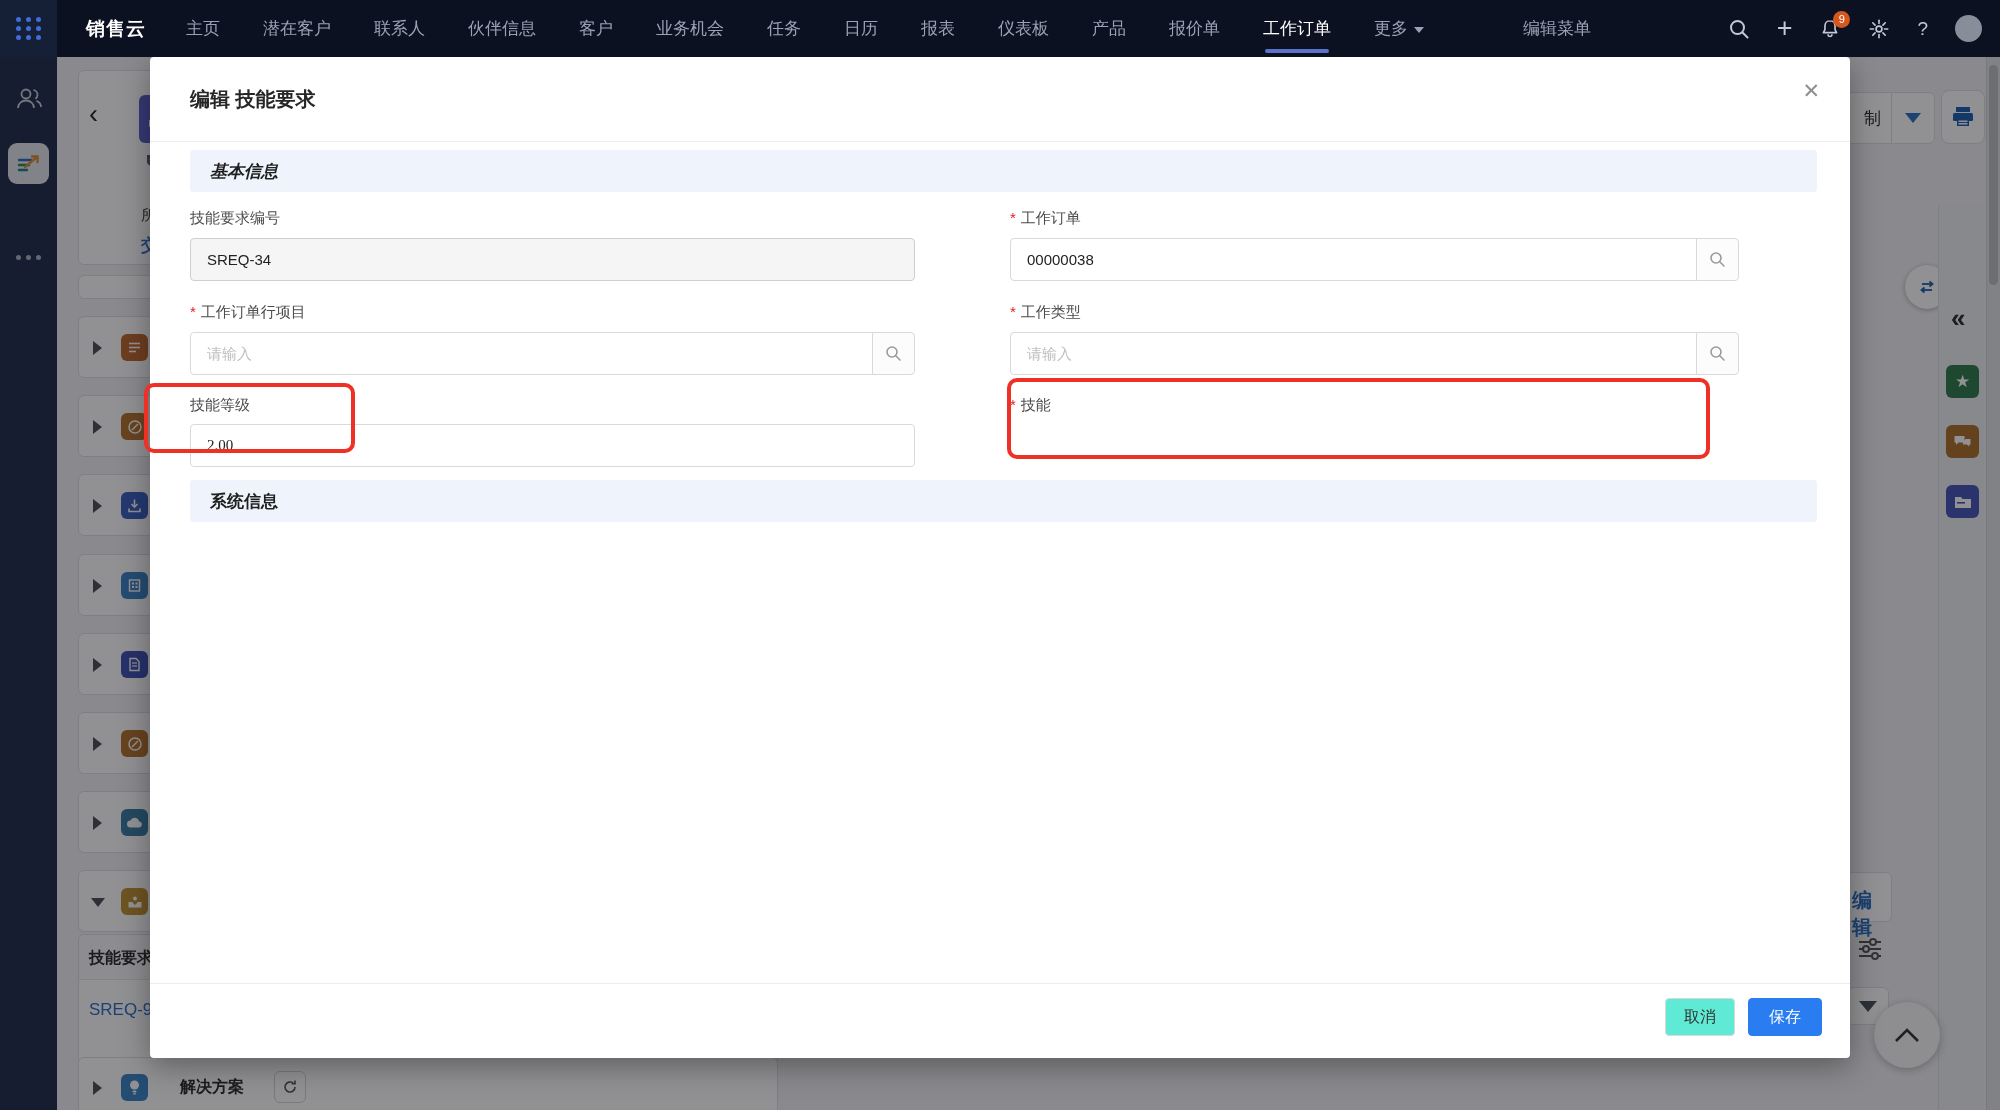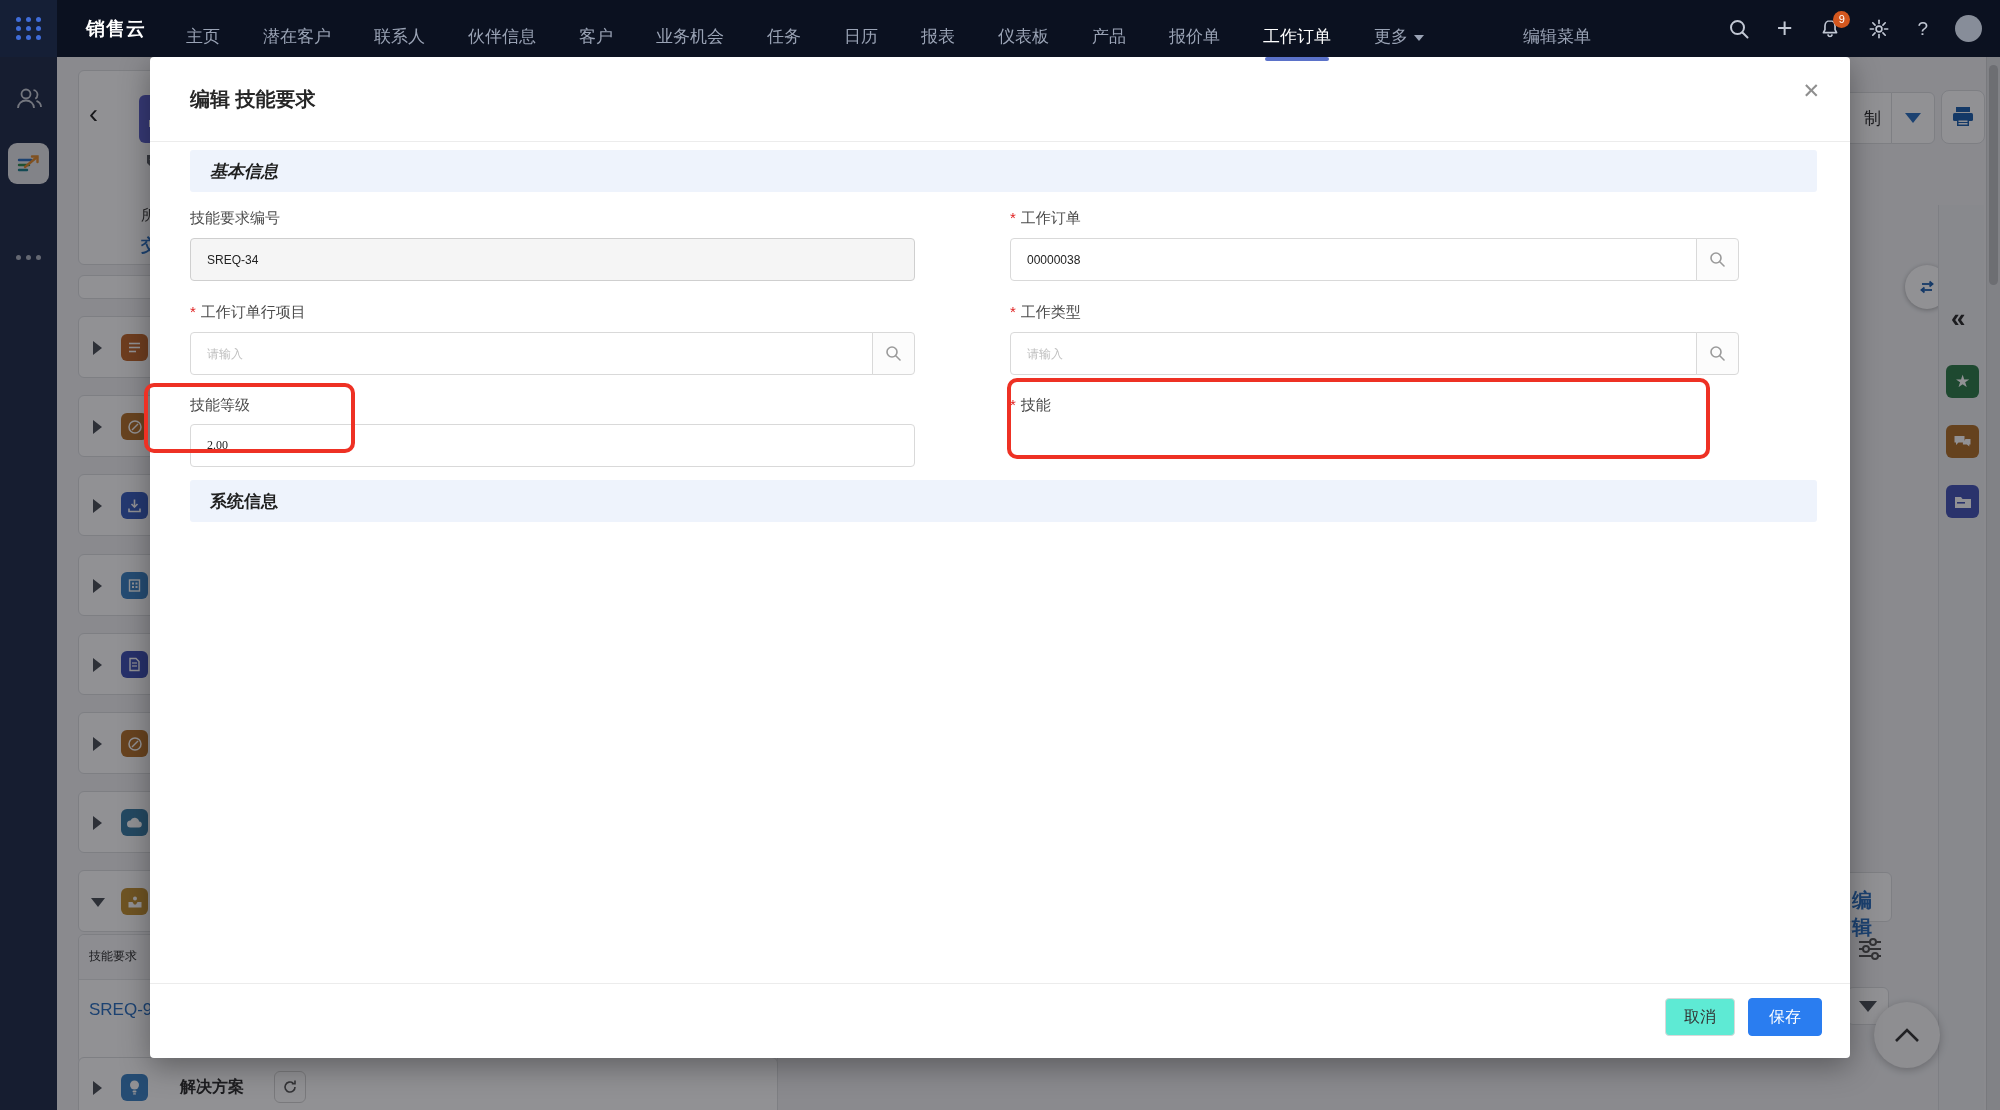--- a/index.html
+++ b/index.html
@@ -5,21 +5,21 @@
   * { margin:0; padding:0; box-sizing:border-box; }
   html,body { width:2000px; height:1110px; overflow:hidden; background:#e9eaec;
     font-family:"Liberation Sans","DejaVu Sans",sans-serif; }
 
   
   #topnav { position:absolute; left:0; top:0; width:2000px; height:57px; background:#0b1120; z-index:50; }
   #waffle { position:absolute; left:0; top:0; width:57px; height:57px; background:#151f36; display:flex; align-items:center; justify-content:center; cursor:pointer; }
   .dotgrid { display:grid; grid-template-columns:repeat(3,6px); grid-gap:4px; }
   .dotgrid i { width:5px; height:5px; border-radius:50%; background:#3f6cd8; }
   #appname { position:absolute; left:86px; top:16px; color:#fff; font-size:19px; font-weight:bold; letter-spacing:1px; }
-  #navitems { position:absolute; left:186px; top:8px; height:57px; display:flex; align-items:center; gap:43px; }
+  #navitems { position:absolute; left:186px; top:0; height:57px; display:flex; align-items:center; gap:43px; }
   .nav-item { color:#9aa3b5; font-size:17px; height:57px; line-height:57px; position:relative; cursor:pointer; white-space:nowrap; }
   .nav-item.active { color:#ffffff; }
   .nav-item.active::after { content:""; position:absolute; left:2px; right:2px; bottom:4px; height:4px; border-radius:2px; background:#5b72c9; }
   .nav-item .caret { display:inline-block; width:0; height:0; border-left:5px solid transparent; border-right:5px solid transparent; border-top:6px solid #9aa3b5; margin-left:6px; vertical-align:middle; }
   .nav-item.editmenu { margin-left:56px; }
   #navicons { position:absolute; right:18px; top:0; height:57px; display:flex; align-items:center; gap:27px; }
   .nico { color:#c2c8d4; cursor:pointer; position:relative; display:flex; align-items:center; justify-content:center; }
   .plus { font-size:27px; font-weight:300; line-height:27px; }
   .qmark { font-size:19px; }
   #badge { position:absolute; top:-7px; right:-9px; min-width:17px; height:17px; border-radius:9px; background:#d4571e; color:#fff; font-size:11px; line-height:17px; text-align:center; padding:0 4px; }
@@ -45,21 +45,21 @@
   #modal { position:absolute; left:150px; top:57px; width:1700px; height:1001px; background:#fff; border-radius:4px; box-shadow:0 8px 30px rgba(0,0,0,.35); z-index:10; }
   #m-title { position:absolute; left:40px; top:29px; font-size:20px; font-weight:bold; color:#262626; }
   #m-close { position:absolute; right:30px; top:22px; font-size:21px; color:#8f8f8f; cursor:pointer; }
   #m-hdr-line { position:absolute; left:0; top:84px; width:100%; border-top:1px solid #ececec; }
   .sectionbar { position:absolute; left:40px; width:1627px; height:42px; background:#eef3fc; border-radius:3px; display:flex; align-items:center; padding-left:20px; font-size:17px; font-weight:bold; color:#1f1f1f; }
   #sec-basic { top:93px;font-style:italic; }
   #sec-system { top:423px; }
   .flabel { position:absolute; font-size:15px; color:#4c4c4c; }
   .req { color:#e02020; margin-right:5px; }
   .fgroup { position:absolute; display:flex; }
-  .finput { height:43px; border:1px solid #d9d9d9; border-radius:4px; font-size:12px; color:#222; padding:0 16px; outline:none; background:#fff; width:100%; font-family:inherit; }
+  .finput { height:43px; border:1px solid #d9d9d9; border-radius:4px; font-size:15px; color:#222; padding:0 16px; outline:none; background:#fff; width:100%; font-family:inherit; }
   .finput::placeholder { color:#bfbfbf; }
   .finput.disabled { background:#f5f5f5; border-color:#cfcfcf; }
   .search-btn { width:43px; height:43px; margin-left:-1px; border:1px solid #d9d9d9; border-radius:0 4px 4px 0; background:#fcfcfc; display:flex; align-items:center; justify-content:center; cursor:pointer; flex:none; }
   .col1 { left:40px; width:725px; }
   .col2 { left:860px; width:729px; }
   #m-foot-line { position:absolute; left:0; top:926px; width:100%; border-top:1px solid #ececec; }
   .mbtn { position:absolute; top:941px; height:38px; border-radius:4px; font-size:16px; cursor:pointer; font-family:inherit; }
   #btn-cancel { right:115px; width:70px; background:#5eead4; border:1px solid #d9d9d9; color:#333; }
   #btn-save { right:28px; width:74px; background:#2a7df0; border:1px solid #2a7df0; color:#fff; }
 
@@ -275,21 +275,21 @@
     <span class="tri-d" style="position:absolute; left:12px; top:27px;"></span>
     <div class="tile" style="position:absolute; left:42px; top:17px; width:27px; height:27px; background:#c29032;">
       <svg width="16" height="14" viewBox="0 0 16 14">
           <path d="M1.5 7 h4 l1.5 2.5 h2 L10.5 7 h4 v5.5 h-13 z" fill="#fff"></path>
           <circle cx="8" cy="3.5" r="2" fill="#fff"></circle>
         </svg>
     </div>
   </div>
   <div class="card" style="left:21px; top:877px; width:700px; height:130px;">
     <div style="position:absolute; left:0; top:0; width:100%; height:45px; background:#f7f8fa; border-bottom:1px solid #e4e5e8; border-radius:6px 6px 0 0;"></div>
-    <div style="position:absolute; left:10px; top:13px; font-size:12px; font-weight:normal; color:#2b2b2b;">技能要求</div>
+    <div style="position:absolute; left:10px; top:13px; font-size:16px; font-weight:bold; color:#2b2b2b;">技能要求</div>
     <div class="bg-link" style="position:absolute; left:10px; top:65px; font-size:17px; font-weight:normal;">SREQ-9</div>
   </div>
 
   <div class="card" style="left:21px; top:1000px; width:700px; height:60px;">
     <span class="tri-r" style="position:absolute; left:14px; top:23px;"></span>
     <div class="tile" style="position:absolute; left:42px; top:16px; width:27px; height:27px; background:#3b82c4;">
       <svg width="13" height="17" viewBox="0 0 13 17">
           <circle cx="6.5" cy="6" r="4.5" fill="#fff"></circle>
           <rect x="4.5" y="11.5" width="4" height="2" rx="1" fill="#fff"></rect>
           <rect x="5" y="14.2" width="3" height="1.4" rx="0.7" fill="#fff"></rect>

